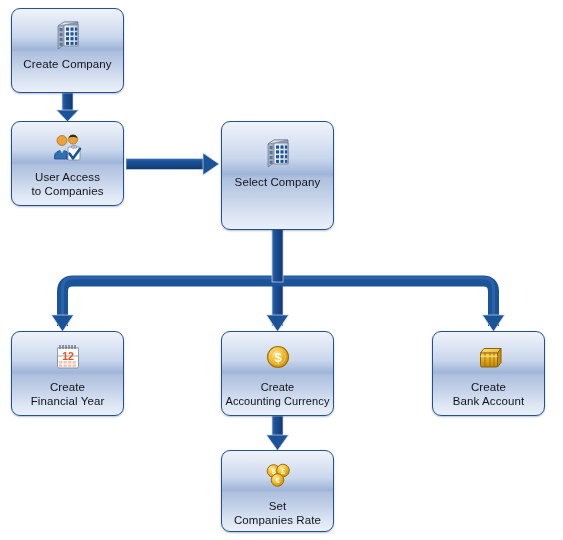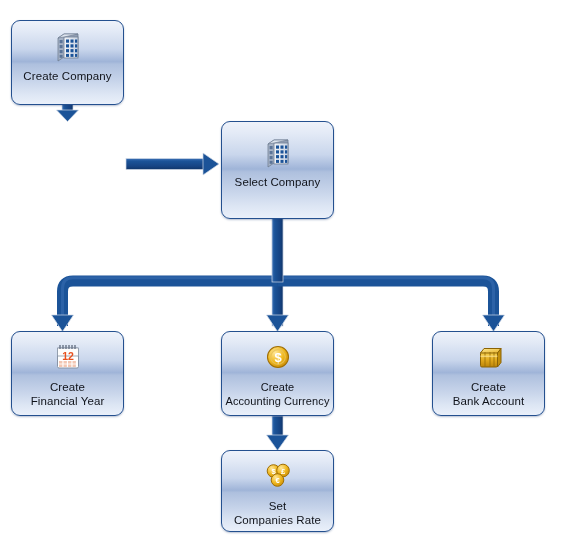--- a/index.html
+++ b/index.html
@@ -118,21 +118,21 @@
       <path d="M 266.5 315 L 288.5 315 L 277.5 331.5 Z" fill="#1b5398" stroke="#cfd8e6" stroke-width="0.7"></path>
       <path d="M 482.5 315 L 504.5 315 L 493.5 331.5 Z" fill="#1b5398" stroke="#cfd8e6" stroke-width="0.7"></path>
     </g>
 
     <g>
       <rect x="272" y="416" width="11" height="20" fill="url(#shaftV)" stroke="#cfd8e6" stroke-width="0.7"></rect>
       <path d="M 266.5 435 L 288.5 435 L 277.5 450.5 Z" fill="#1b5398" stroke="#cfd8e6" stroke-width="0.7"></path>
     </g>
   </svg>
 
-  <div class="node" style="left:11px; top:8px; width:113px; height:85px;margin-top:12px;">
+  <div class="node" style="left:11px; top:8px; width:113px; height:85px;">
     <span class="node-icon">
       <svg viewBox="0 0 32 32" width="32" height="32" xmlns="http://www.w3.org/2000/svg">
         <defs>
           <linearGradient id="bldFace" x1="0" y1="0" x2="1" y2="0">
             <stop offset="0%" stop-color="#f2f5fa"></stop>
               <stop offset="100%" stop-color="#c9d3e2"></stop>
           </linearGradient>
           <linearGradient id="bldSide" x1="0" y1="0" x2="1" y2="0">
             <stop offset="0%" stop-color="#aab6c9"></stop>
               <stop offset="100%" stop-color="#8e9cb2"></stop>
@@ -159,22 +159,42 @@
           <rect x="7.6" y="10" width="3" height="3.2"></rect>
             <rect x="7.6" y="15" width="3" height="3.2"></rect>
           <rect x="7.6" y="20" width="3" height="3.2"></rect>
             <rect x="7.6" y="24.8" width="3" height="3"></rect>
         </g>
       </svg>
     </span>
     <div class="node-label">Create Company</div>
   </div>
 
-
-  <div class="node" style="left:221px; top:121px; width:113px; height:98px; padding-top:14px;">
+  <div class="node" style="left:11px; top:121px; width:113px; height:85px;">
+    <span class="node-icon">
+      <svg viewBox="0 0 32 32" width="32" height="32" xmlns="http://www.w3.org/2000/svg">
+
+        <circle cx="10" cy="9.5" r="5" fill="#e8a33d" stroke="#a9701f" stroke-width="0.8"></circle>
+        <path d="M 2.5 25 C 2.5 17.5 17.5 17.5 17.5 25 L 17.5 28 L 2.5 28 Z" fill="#2f6fb5" stroke="#1d4c85" stroke-width="0.8"></path>
+        <path d="M 8 18.5 L 10 22 L 12 18.5" fill="#e9eef6" stroke="#9fb0c6" stroke-width="0.6"></path>
+
+        <circle cx="21" cy="8.5" r="4.6" fill="#e8a33d" stroke="#a9701f" stroke-width="0.8"></circle>
+        <path d="M 16.6 7 C 17.6 2.8 24.6 2.8 25.4 7.2 C 24 6 18.4 5.6 16.6 7 Z" fill="#2e2a26"></path>
+        <path d="M 14.5 24.5 C 14.5 17.5 27.5 17.5 27.5 24.5 L 27.5 28 L 14.5 28 Z" fill="#2f6fb5" stroke="#1d4c85" stroke-width="0.8"></path>
+
+        <rect x="16" y="16" width="12" height="13" rx="1" fill="#fbfcfe" stroke="#7f8fa6" stroke-width="0.9"></rect>
+        <rect x="19.5" y="14.6" width="5" height="2.6" rx="0.6" fill="#b9c4d4" stroke="#7f8fa6" stroke-width="0.7"></rect>
+        <path d="M 17.5 22.5 L 21 27.5 L 28 17.8" fill="none" stroke="#1b5398" stroke-width="2.6" stroke-linecap="round" stroke-linejoin="round"></path>
+      </svg>
+    </span>
+    <div class="node-label">User Access
+to Companies</div>
+  </div>
+
+  <div class="node" style="left:221px; top:121px; width:113px; height:109px; padding-top:14px;">
     <span class="node-icon">
       <svg viewBox="0 0 32 32" width="32" height="32" xmlns="http://www.w3.org/2000/svg">
         <polygon points="6,8 12,4 26,4 26,27 12,27 6,31" fill="url(#bldSide)" stroke="#6f7d92" stroke-width="0.8"></polygon>
         <rect x="12" y="7" width="14" height="21" fill="url(#bldFace)" stroke="#6f7d92" stroke-width="0.8"></rect>
         <polygon points="6,8 12,4 26,4 12,7" fill="#dfe5ee" stroke="#6f7d92" stroke-width="0.7"></polygon>
         <g fill="#1b5398">
           <rect x="14" y="9.5" width="3" height="3.2"></rect>
             <rect x="18.5" y="9.5" width="3" height="3.2"></rect>
             <rect x="23" y="9.5" width="2.2" height="3.2"></rect>
           <rect x="14" y="14.3" width="3" height="3.2"></rect>

